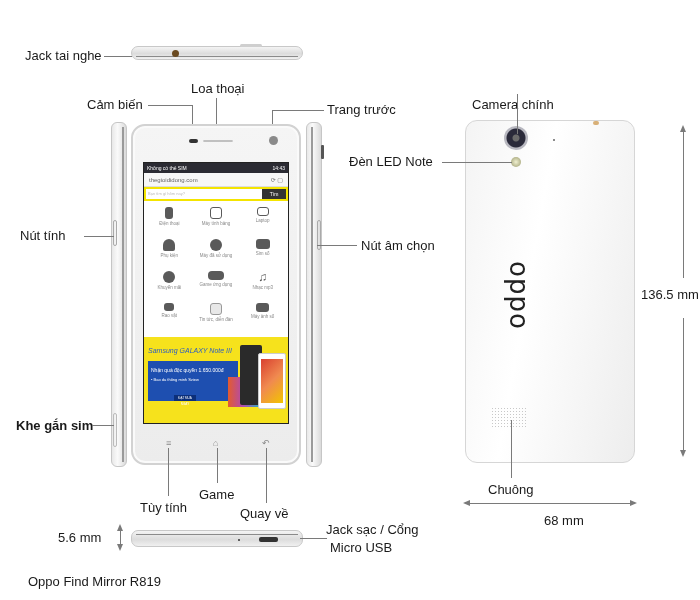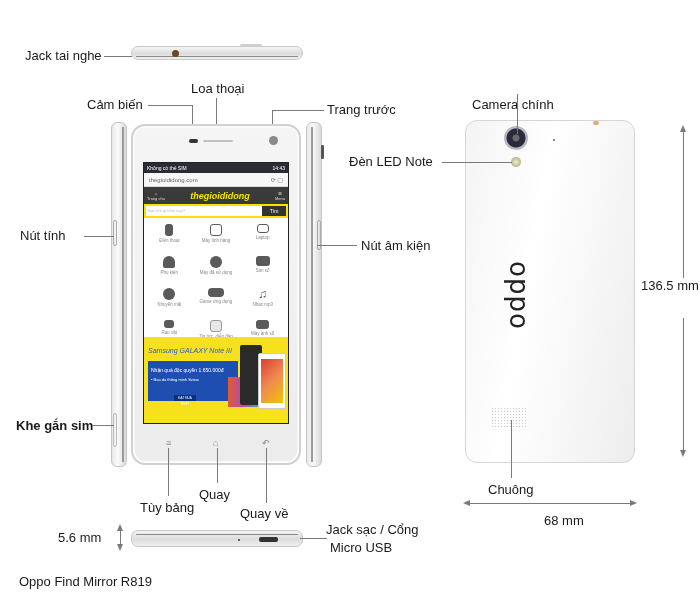--- a/index.html
+++ b/index.html
@@ -84,41 +84,36 @@
 <span class="lbl" style="left:20px; top:228px;">Nút tính</span>
 <div class="ln hl" style="left:84px; top:236px; width:30px;"></div>
 <span class="lbl" style="left:16px; top:418px;font-weight:bold;">Khe gắn sim</span>
 <div class="ln hl" style="left:92px; top:425px; width:22px;"></div>
 
 <div class="side" style="left:306px; top:122px; width:16px; height:345px;">
   <div class="inner" style="left:4px;"></div>
   <div style="position:absolute; left:10px; top:97px; width:4px; height:30px; border:1px solid #aaa; border-radius:2px;"></div>
   <div style="position:absolute; left:14px; top:22px; width:3px; height:14px; background:#555; border-radius:1px;"></div>
 </div>
-<span class="lbl" style="left:361px; top:238px;">Nút âm kiện</span>
+<span class="lbl" style="left:361px; top:238px;">Nút âm chọn</span>
 <div class="ln hl" style="left:317px; top:245px; width:40px;"></div>
 
 <div class="front">
   <div style="position:absolute; left:56px; top:13px; width:9px; height:4px; border-radius:2px; background:#333;"></div>
   <div style="position:absolute; left:70px; top:14px; width:30px; height:2px; border-radius:1px; background:#d0d0d0; border:1px solid #c0c0c0;"></div>
   <div style="position:absolute; left:136px; top:10px; width:9px; height:9px; border-radius:50%; background:#8a8a8a;"></div>
 
   <div class="screen">
     <div class="statusbar">
       <span>Không có thẻ SIM</span>
       <span>14:43</span>
     </div>
     <div class="urlbar">
       <span>thegioididong.com</span>
       <span>⟳ ▢</span>
-    </div>
-    <div class="sitehdr">
-      <div class="sm">⌂<br><span>Trang chủ</span></div>
-      <div class="logo">thegioididong</div>
-      <div class="sm">☰<br><span>Menu</span></div>
     </div>
     <div class="searchrow">
       <div class="inp">Bạn tìm gì hôm nay?</div>
       <div class="btn">Tìm</div>
     </div>
     <div class="grid">
       <div class="cell">
           <div class="ic" style="width:8px;"></div>
           <div class="t">Điện thoại</div>
         </div>
@@ -180,23 +175,23 @@
         </div>
     </div>
   </div>
 
   <span class="fbtn" style="left:33px;">≡</span>
   <span class="fbtn" style="left:80px;">⌂</span>
   <span class="fbtn" style="left:129px;">↶</span>
 </div>
 
 <div class="ln vl" style="left:168px; top:448px; height:48px;"></div>
-<span class="lbl" style="left:140px; top:500px;">Tùy bảng</span>
+<span class="lbl" style="left:140px; top:500px;">Tùy tính</span>
 <div class="ln vl" style="left:217px; top:448px; height:35px;"></div>
-<span class="lbl" style="left:199px; top:487px;">Quay</span>
+<span class="lbl" style="left:199px; top:487px;">Game</span>
 <div class="ln vl" style="left:266px; top:448px; height:55px;"></div>
 <span class="lbl" style="left:240px; top:506px;">Quay về</span>
 
 <div class="edge" style="left:131px; top:530px; width:172px; height:17px;">
   <div class="stripe" style="top:3px;"></div>
   <div style="position:absolute; left:106px; top:8px; width:2px; height:2px; border-radius:50%; background:#333;"></div>
   <div style="position:absolute; left:127px; top:6px; width:19px; height:5px; border-radius:2px; background:#333;"></div>
 </div>
 <div class="ln hl" style="left:300px; top:538px; width:27px;"></div>
 <span class="lbl" style="left:326px; top:522px;">Jack sạc / Cổng</span>
@@ -218,22 +213,22 @@
 <span class="lbl" style="left:472px; top:76px;margin-top:21px;">Camera chính</span>
 <div class="ln vl" style="left:517px; top:94px; height:40px;"></div>
 <span class="lbl" style="left:349px; top:154px;">Đèn LED Note</span>
 <div class="ln hl" style="left:442px; top:162px; width:70px;"></div>
 
 <div class="ln vl" style="left:511px; top:420px; height:58px;"></div>
 <span class="lbl" style="left:488px; top:482px;">Chuông</span>
 
 <div class="arrowhead-up" style="left:680px; top:125px;"></div>
 <div class="ln vl" style="left:683px; top:131px; height:147px;"></div>
-<span class="lbl" style="left:641px; top:278px;">136.5 mm</span>
+<span class="lbl" style="left:641px; top:287px;">136.5 mm</span>
 <div class="ln vl" style="left:683px; top:318px; height:132px;"></div>
 <div class="arrowhead-down" style="left:680px; top:450px;"></div>
 
 <div class="arrowhead-left" style="left:463px; top:500px;"></div>
 <div class="ln hl" style="left:470px; top:503px; width:160px;"></div>
 <div class="arrowhead-right" style="left:630px; top:500px;"></div>
 <span class="lbl" style="left:524px; top:513px;margin-left:20px;">68 mm</span>
 
-<span class="lbl" style="left:19px; top:574px;text-align:center;">Oppo Find Mirror R819</span>
+<span class="lbl" style="left:28px; top:574px;text-align:center;">Oppo Find Mirror R819</span>
 
 </body></html>

